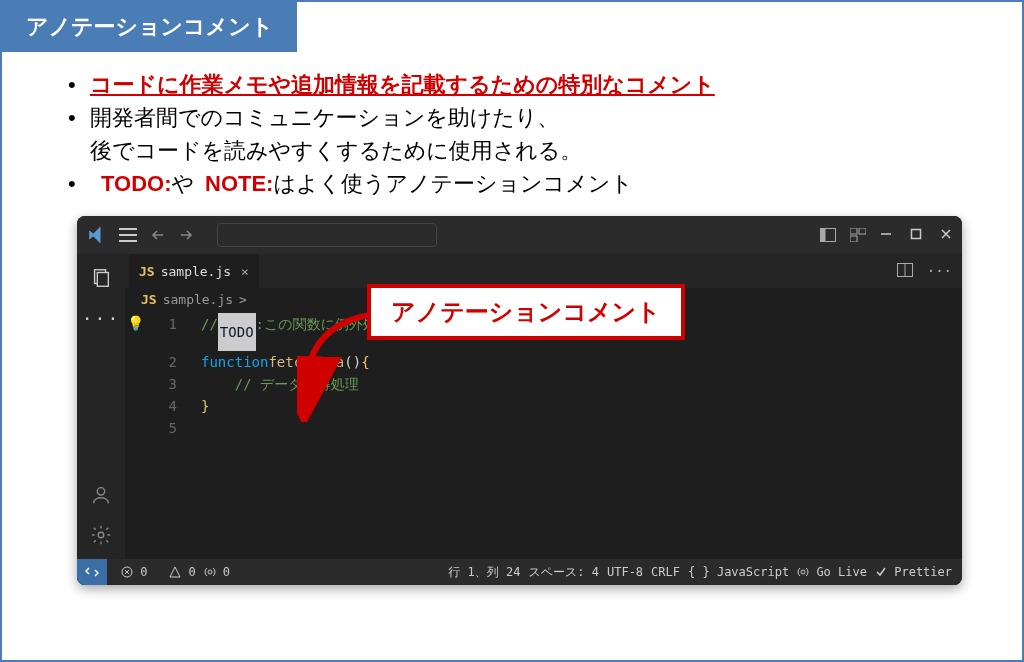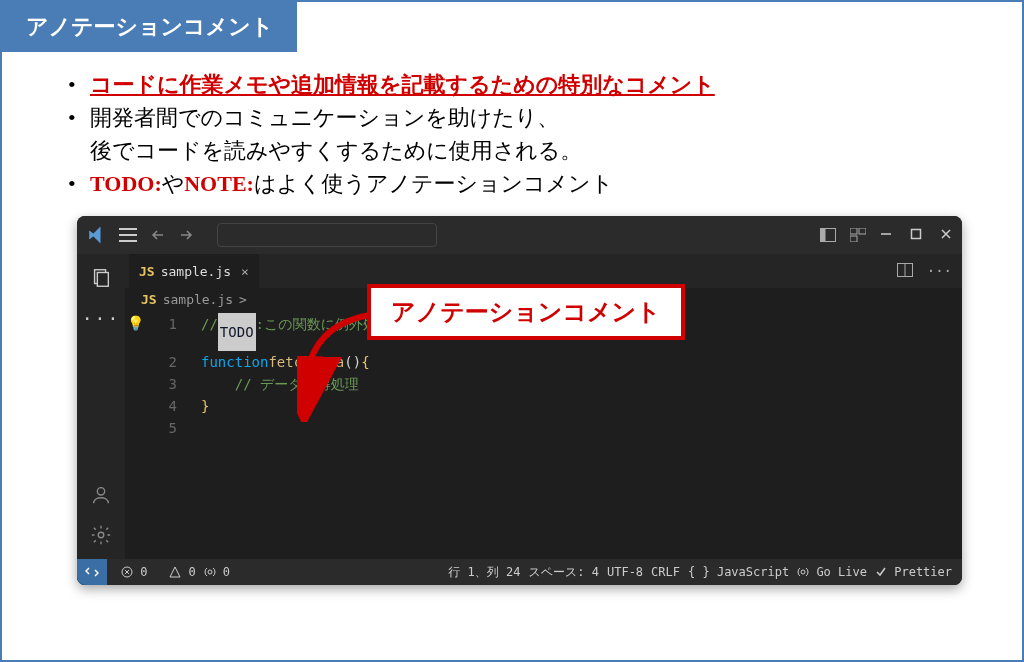--- a/index.html
+++ b/index.html
@@ -22,36 +22,35 @@
   .content {
     padding: 16px 60px 0 60px;
   }
   .bullet-list { list-style: none; }
   .bullet-list li {
     position: relative;
     padding-left: 28px;
     font-size: 22px;
     line-height: 1.5;
     color: #000;
-    font-family: Liberation Serif, serif;
   }
   .bullet-list li::before {
     content: "•";
     position: absolute;
     left: 6px;
     top: 0;
     color: #000;
     font-size: 22px;
   }
   .red-underline {
     color: #d00000;
     font-weight: bold;
     text-decoration: underline;
   }
-  .red-bold { color: #d00000; font-weight: bold; }
+  .red-bold { color: #d00000; font-weight: bold; margin-left: 11px; }
   .vscode {
     margin: 16px 60px 0 75px;
     background: #1e1e1e;
     border-radius: 8px;
     box-shadow: 0 4px 12px rgba(0,0,0,.35);
     position: relative;
     overflow: hidden;
     color: #ccc;
     font-family: "Consolas", "Menlo", monospace;
     font-size: 14px;

